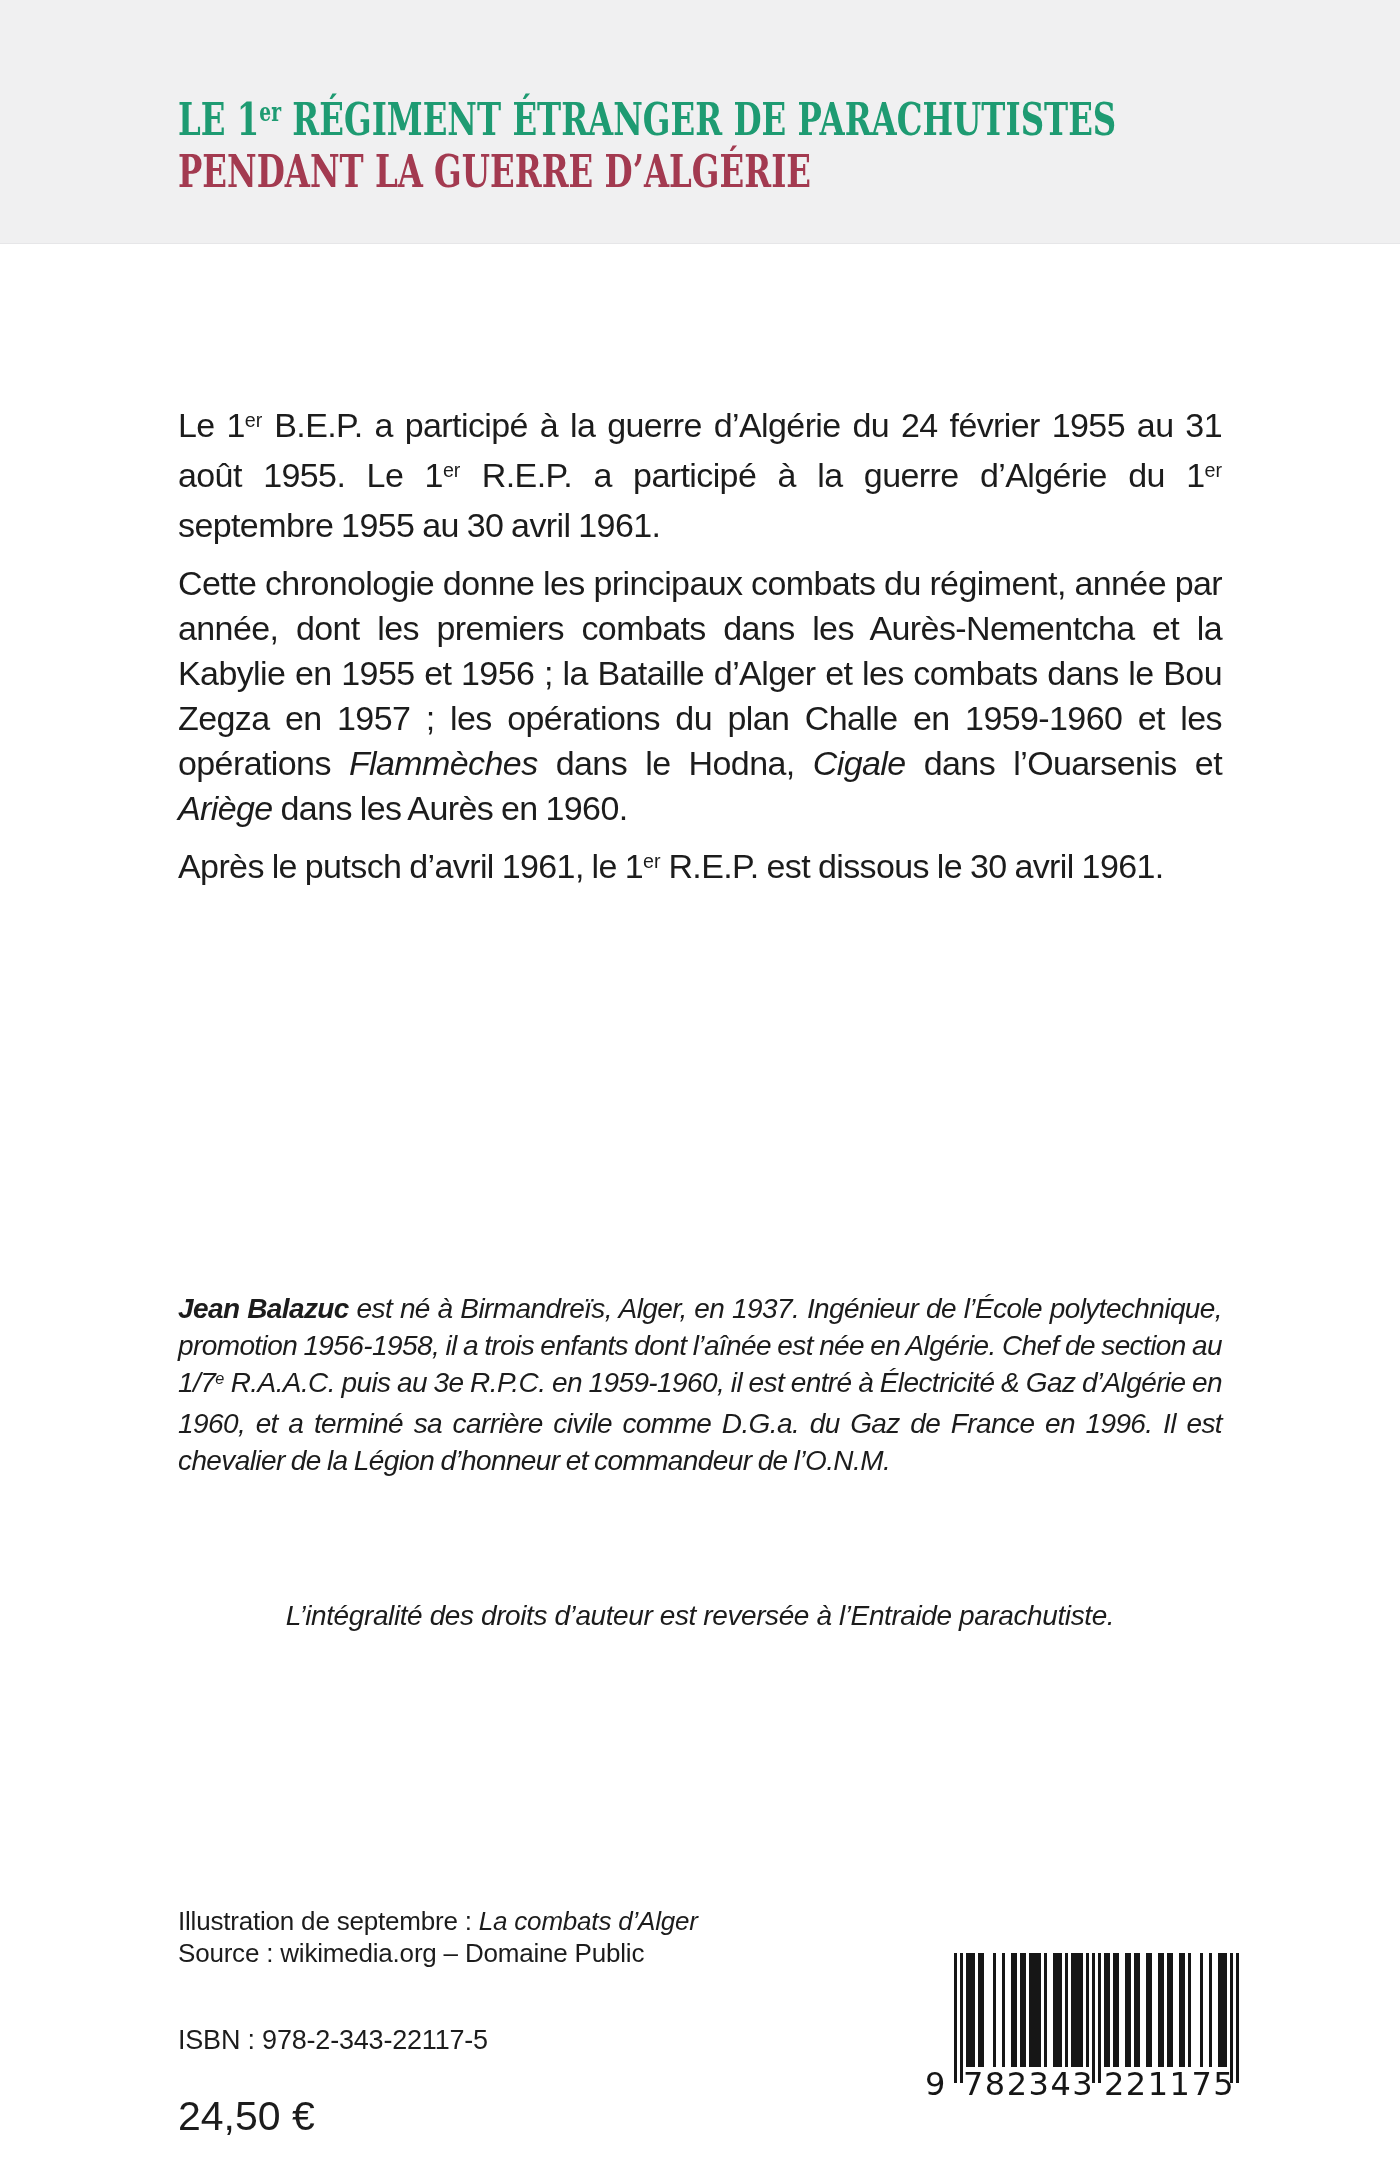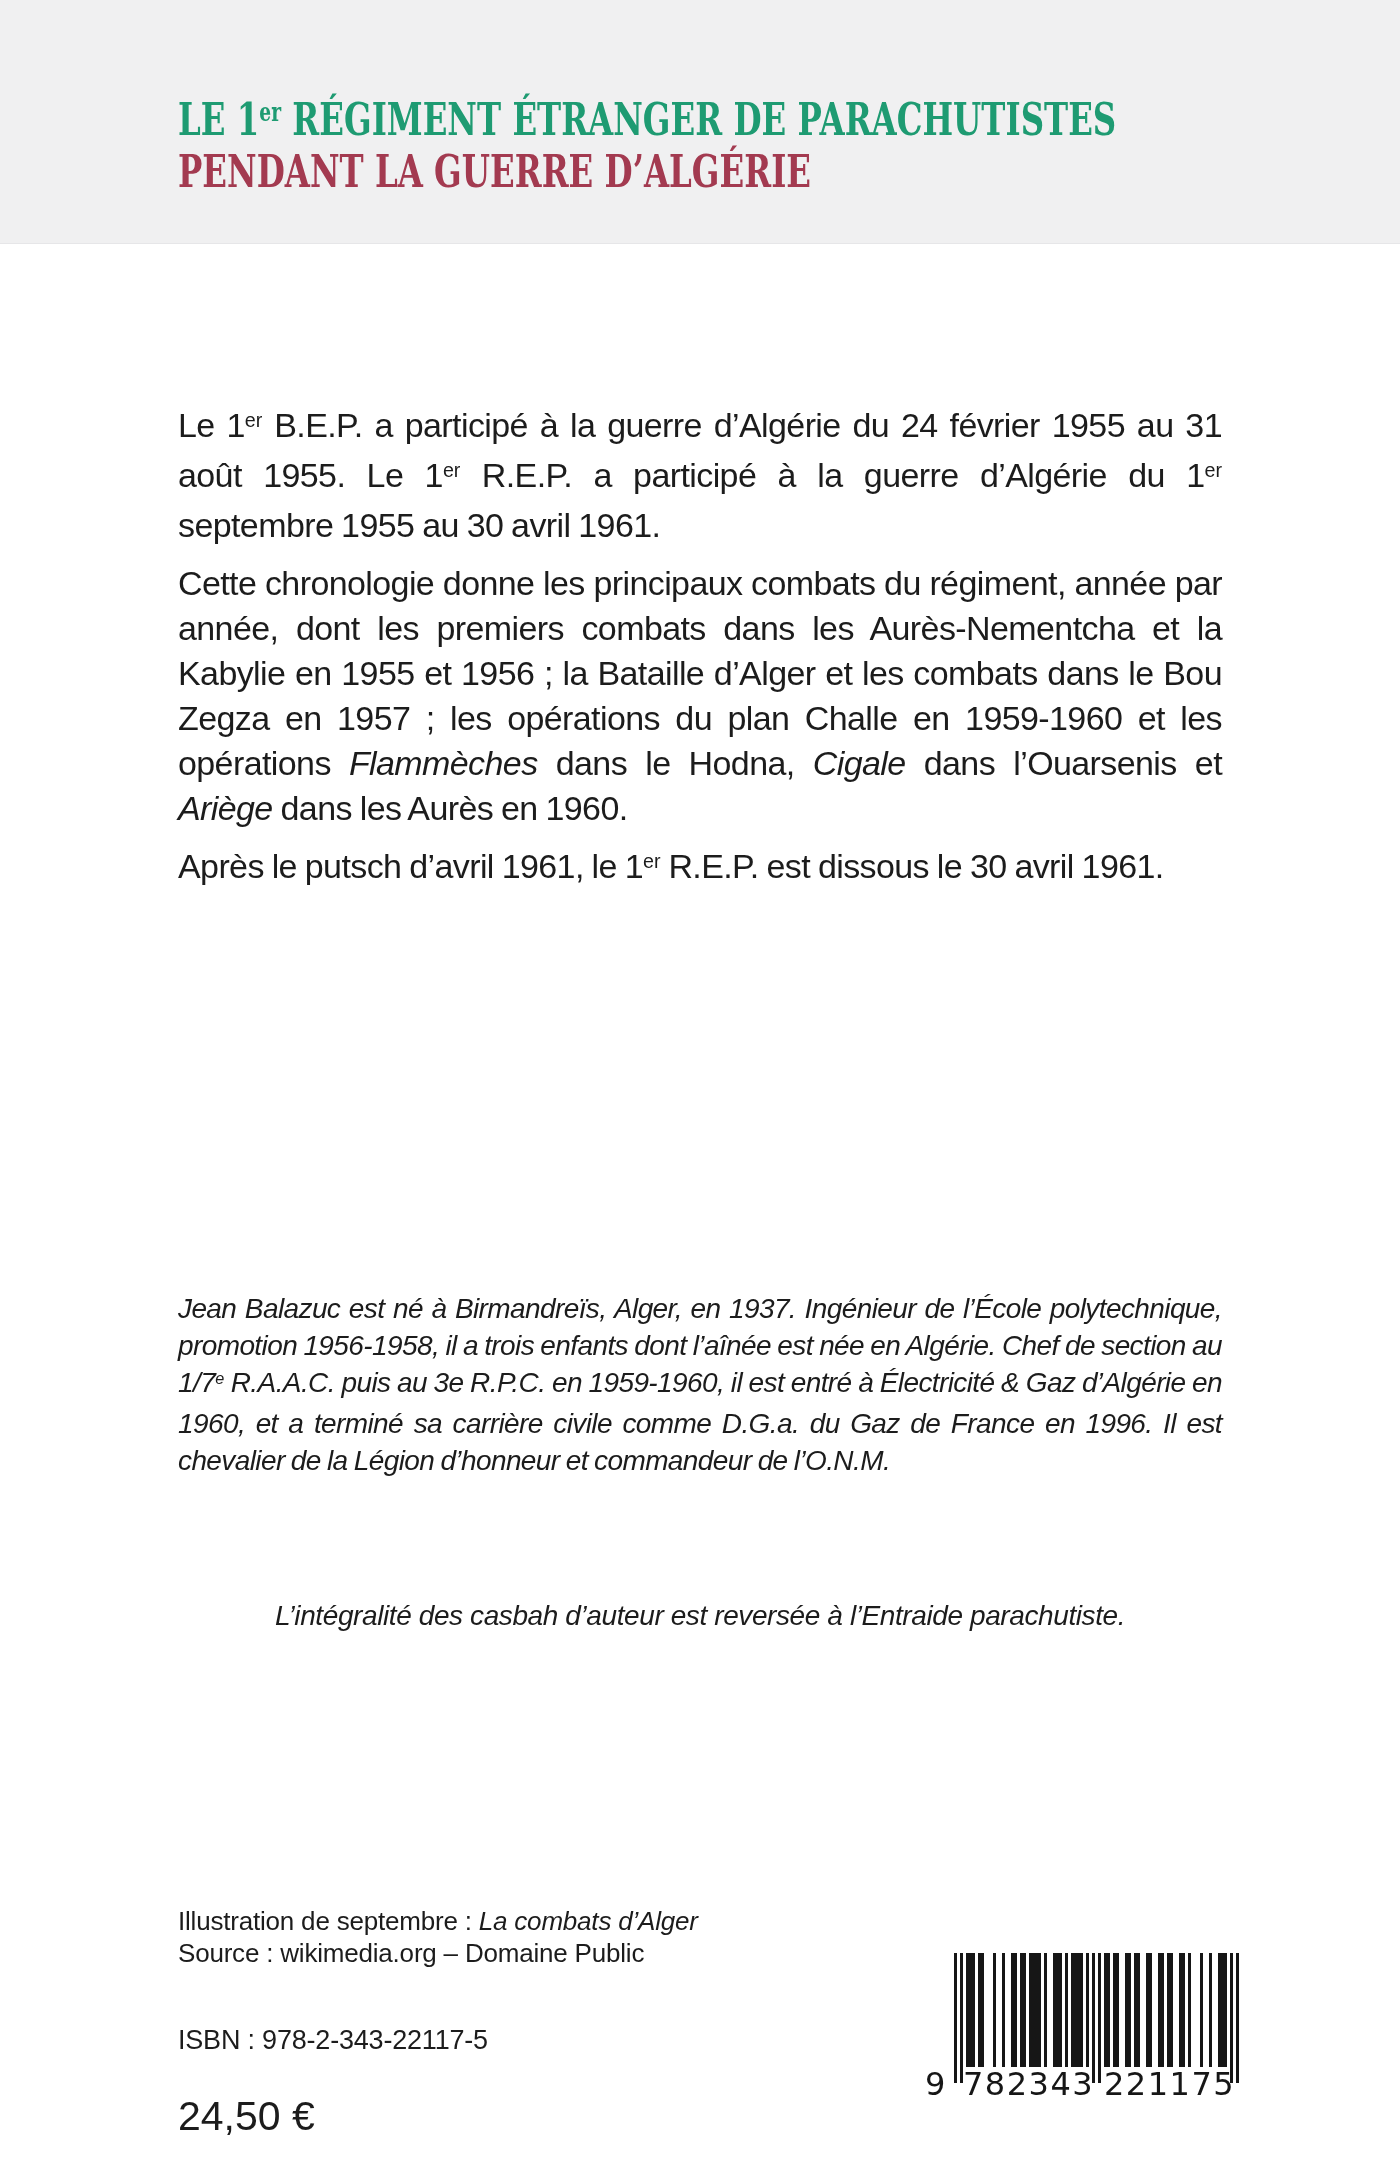--- a/index.html
+++ b/index.html
@@ -65,21 +65,21 @@
     position: absolute;
     left: 178px; top: 1290px;
     width: 1044px;
     font-style: italic;
     font-size: 28px;
     line-height: 37px;
     letter-spacing: -0.6px;
     word-spacing: -1px;
     text-align: justify;
   }
-  .bio b { font-weight: normal; margin-top: 28px; }
+  .bio b { font-weight: bold; margin-top: 28px; }
   .royalty {
     position: absolute;
     left: 178px; top: 1598px;
     width: 1044px;
     font-style: italic;
     font-size: 28px;
     line-height: 36px;
     letter-spacing: -0.4px;
     text-align: center;
   }
@@ -152,21 +152,21 @@
   </div>
 
   <div class="synopsis">
     <p><span>Le 1</span><sup>er</sup><span> B.E.P. a participé à la guerre d’Algérie du 24 février 1955 au 31 août 1955. Le 1</span><sup>er</sup><span> R.E.P. a participé à la guerre d’Algérie du 1</span><sup>er</sup><span> septembre 1955 au 30 avril 1961.</span></p>
     <p><span>Cette chronologie donne les principaux combats du régiment, année par année, dont les premiers combats dans les Aurès-Nementcha et la Kabylie en 1955 et 1956 ; la Bataille d’Alger et les combats dans le Bou Zegza en 1957 ; les opérations du plan Challe en 1959-1960 et les opérations </span><i>Flammèches</i><span> dans le Hodna, </span><i>Cigale</i><span> dans l’Ouarsenis et </span><i>Ariège</i><span> dans les Aurès en 1960.</span></p>
     <p><span>Après le putsch d’avril 1961, le 1</span><sup>er</sup><span> R.E.P. est dissous le 30 avril 1961.</span></p>
   </div>
 
   <div class="bio"><b>Jean Balazuc</b><span> est né à Birmandreïs, Alger, en 1937. Ingénieur de l’École polytechnique, promotion 1956-1958, il a trois enfants dont l’aînée est née en Algérie. Chef de section au 1/7</span><sup>e</sup><span> R.A.A.C. puis au 3e R.P.C. en 1959-1960, il est entré à Électricité &amp; Gaz d’Algérie en 1960, et a terminé sa carrière civile comme D.G.a. du Gaz de France en 1996. Il est chevalier de la Légion d’honneur et commandeur de l’O.N.M.</span></div>
 
-  <div class="royalty">L’intégralité des casbah d’auteur est reversée à l’Entraide parachutiste.</div>
+  <div class="royalty">L’intégralité des droits d’auteur est reversée à l’Entraide parachutiste.</div>
 
   <div class="credits">
     <div><span>Illustration de septembre : </span><i>La combats d’Alger</i></div>
     <div>Source : wikimedia.org – Domaine Public</div>
   </div>
 
   <div class="isbn">ISBN : 978-2-343-22117-5</div>
 
   <div class="price">24,50 €</div>
 

